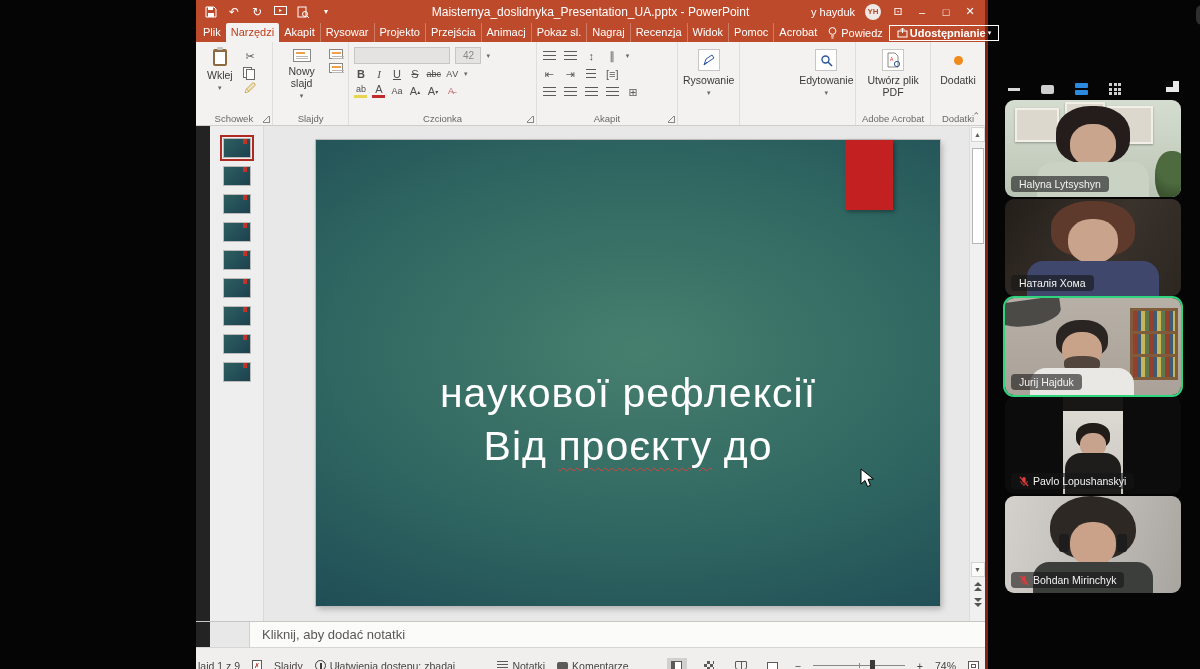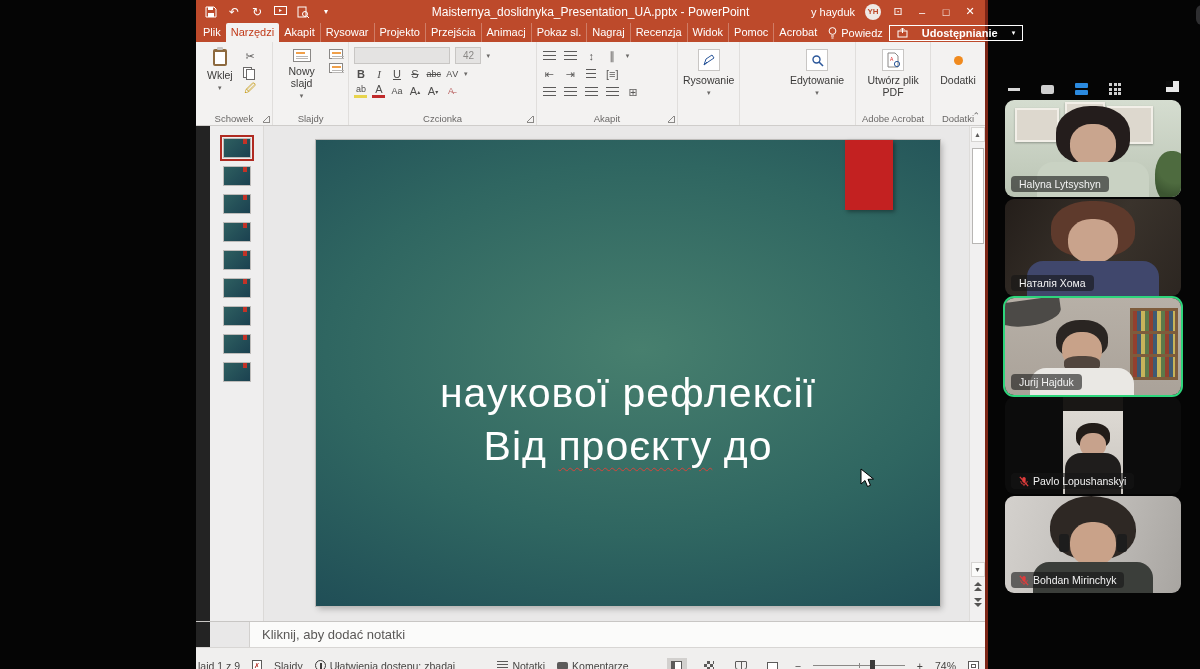--- a/index.html
+++ b/index.html
@@ -29,21 +29,21 @@
   
   .tabrow { height:19px; background:#bd4a2b; display:flex; align-items:stretch;
             color:#fff; font-size:11px; padding-left:2px; flex:0 0 auto; }
   .tab { padding:3px 5px 2px; white-space:nowrap; border-left:1px solid rgba(255,255,255,.28); }
   .tab:first-child { border-left:none; }
   .tab.active { background:#f3f2f1; color:#c13b1a; border-left:none; border-radius:2px 2px 0 0; }
   .tab.active + .tab { border-left:none; }
   .tellme { display:flex; align-items:center; gap:4px; padding:0 6px; white-space:nowrap; }
   .share-btn { margin-left:auto; margin-right:8px; align-self:center;
                border:1px solid #fff; padding:1px 7px; font-size:11px; font-weight:bold;
-               display:flex; align-items:center; gap:14px; white-space:nowrap; }
+               display:flex; align-items:center; gap:2px; white-space:nowrap; }
 
   
   .ribbon { height:84px; background:#f3f2f1; border-bottom:1px solid #cfcdcb;
             display:flex; color:#3b3a39; position:relative; flex:0 0 auto; }
   .rgroup { position:relative; border-right:1px solid #e0dedc; padding:5px 5px 13px;
             display:flex; align-items:flex-start; }
   .rgroup-label { position:absolute; bottom:1px; left:0; right:0; text-align:center;
                   font-size:9.5px; color:#6a6867; }
   .launcher { position:absolute; right:2px; bottom:2px; width:7px; height:7px;
               background:linear-gradient(135deg,transparent 44%,#8a8886 44%,#8a8886 58%,transparent 58%);
@@ -404,21 +404,21 @@
             <svg width="14" height="14" viewBox="0 0 14 14">
                 <path d="M2 12l2-6 6-4 2 3-6 4z" fill="none" stroke="#2b579a"></path>
                 <line x1="2" y1="12" x2="5" y2="9" stroke="#2b579a"></line>
               </svg>
           </span>
           <span>Rysowanie</span>
           <span class="caret">▾</span>
         </div>
       </div>
 
-      <div class="rgroup" style="width:68px;justify-content:flex-end;margin-left:48px;">
+      <div class="rgroup" style="width:68px;justify-content:flex-start;margin-left:48px;">
         <div class="bigbtn">
           <span class="edit-ic">
             <svg width="13" height="13" viewBox="0 0 13 13">
                 <circle cx="5.5" cy="5.5" r="3.5" fill="none" stroke="#2b579a" stroke-width="1.4"></circle>
                 <line x1="8" y1="8" x2="12" y2="12" stroke="#2b579a" stroke-width="1.6"></line>
               </svg>
           </span>
           <span>Edytowanie</span>
           <span class="caret">▾</span>
         </div>

